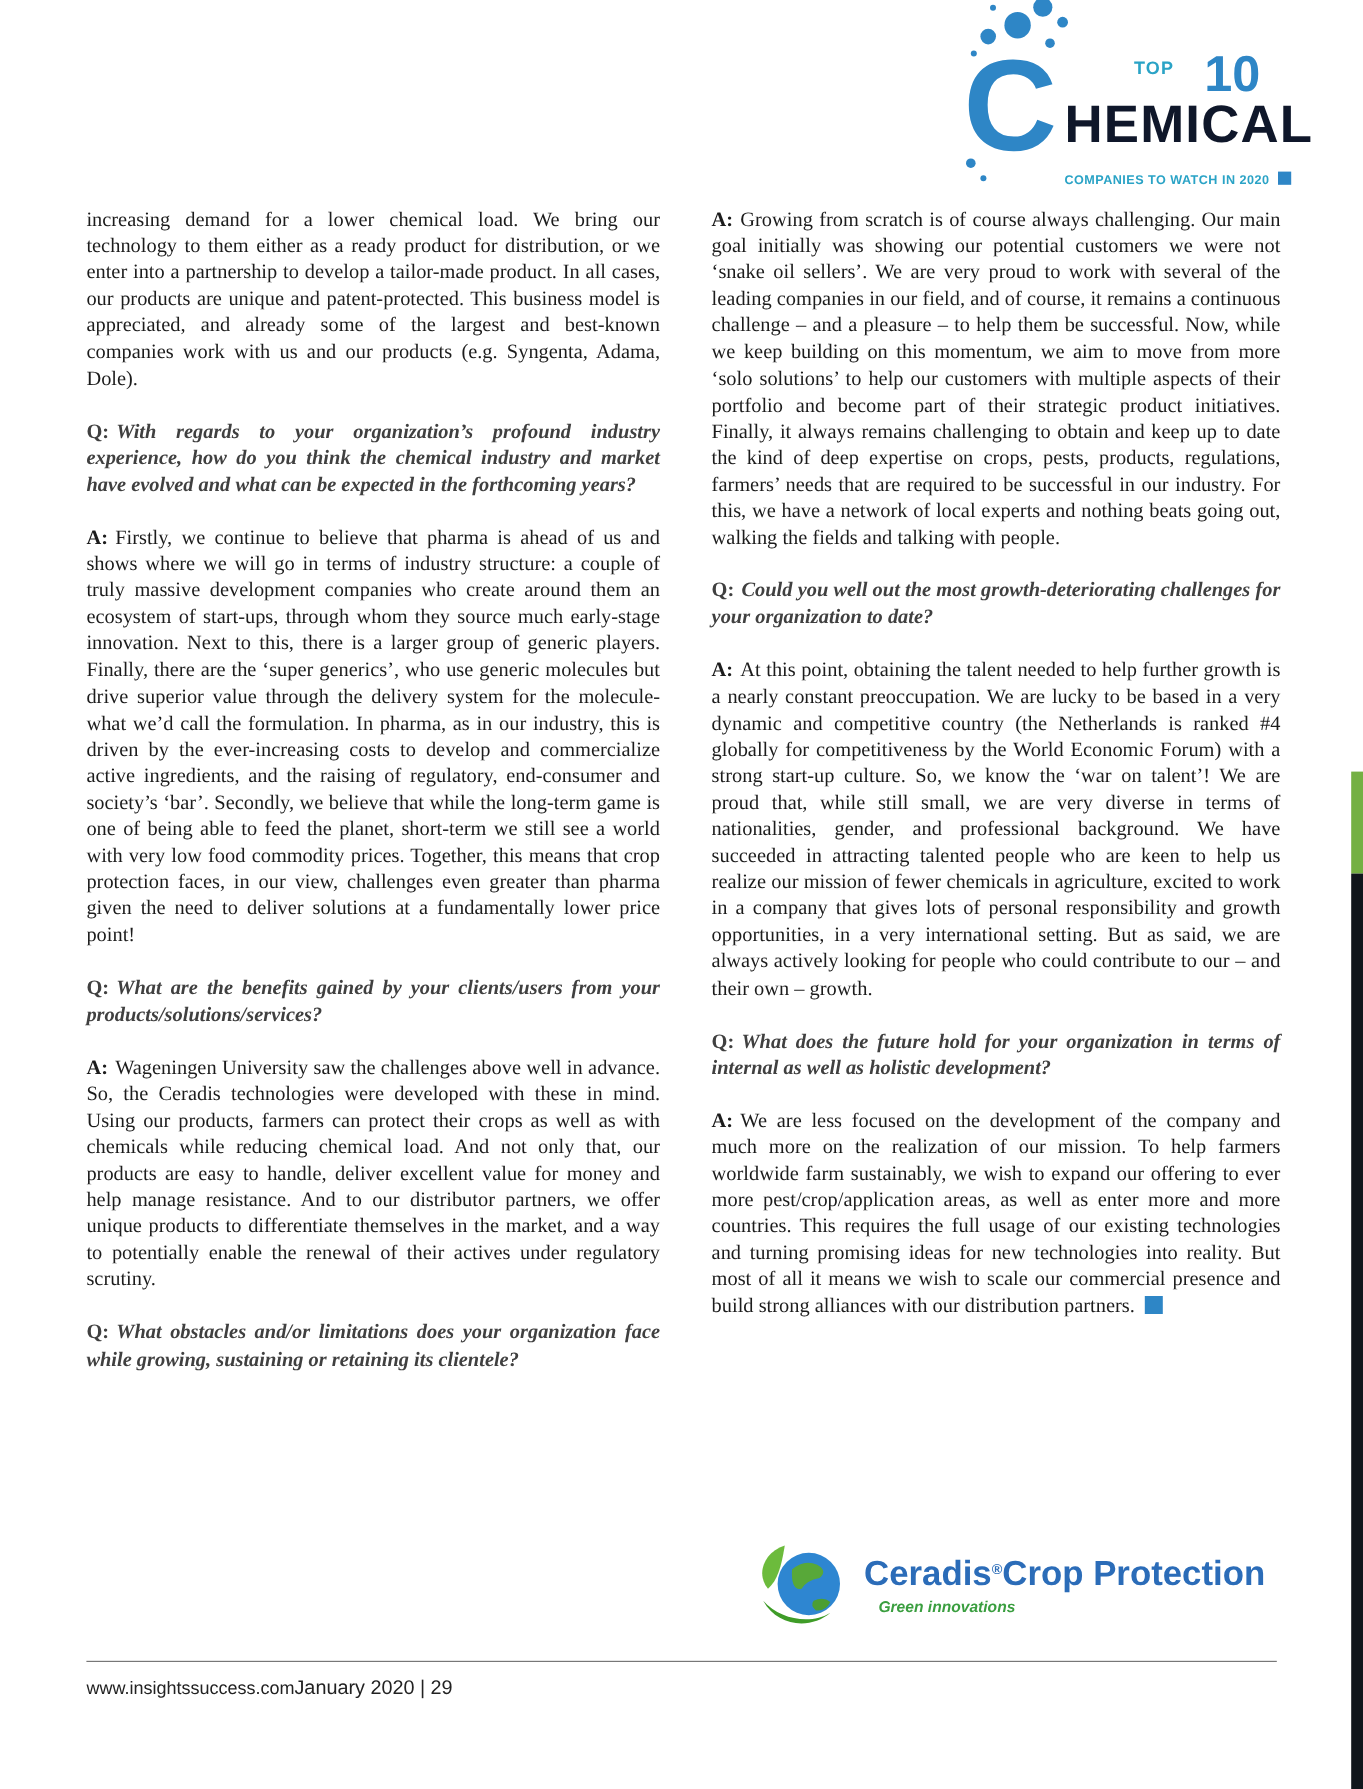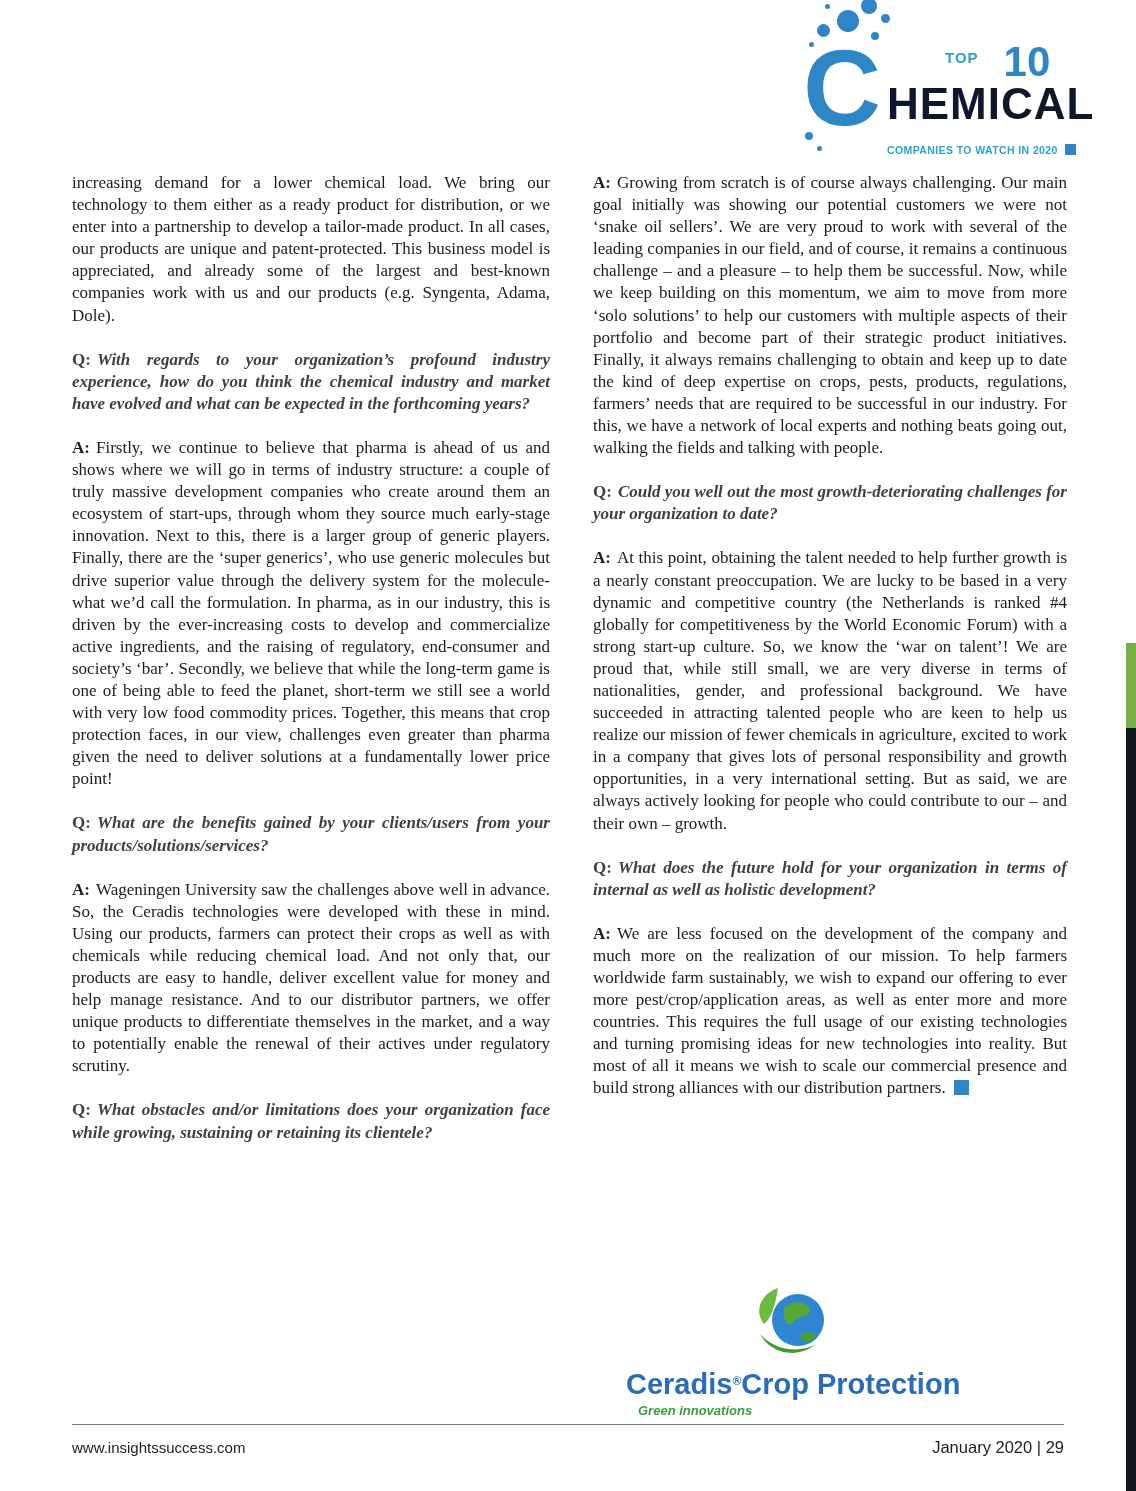--- a/index.html
+++ b/index.html
@@ -37,29 +37,29 @@
   .col-left{left:72px;width:478px;}
   .col-right{left:593px;width:474px;}
   .para{margin:0 0 22px 0;}
   .para .prefix{font-weight:bold;margin-right:6px;}
   .question{color:#404040;font-weight:bold;font-style:italic;}
   .question .prefix{font-style:normal;}
   .end-mark{display:inline-block;width:15px;height:15px;background:#2e86c6;margin-left:8px;vertical-align:-2px;}
 
   
   .ceradis{position:absolute;left:626px;top:1282px;display:flex;align-items:center;gap:8px;
-           font-family:"Liberation Sans",sans-serif;flex-direction:column;}
+           font-family:"Liberation Sans",sans-serif;}
   .ceradis-text{display:flex;flex-direction:column;}
   .ceradis-line{font-size:29px;font-weight:bold;color:#2b6cb8;white-space:nowrap;}
   .ceradis-line .reg{font-size:12px;vertical-align:9px;}
   .ceradis-tagline{font-size:13px;font-weight:bold;font-style:italic;color:#3a9e3f;margin-left:12px;margin-top:2px;}
 
   
-  .footer{position:absolute;left:72px;top:1424px;width:992px;border-top:1px solid #777;
-          padding-top:13px;display:flex;justify-content:space-between;align-items:baseline;
+  .footer{position:absolute;left:72px;top:1384px;width:992px;border-top:1px solid #777;
+          padding-top:13px;display:flex;align-items:baseline;
           font-family:"Liberation Sans",sans-serif;}
   .footer-left{font-size:15px;color:#222;}
   .footer-right{font-size:16.5px;color:#222;}
 </style>
 </head>
 <body>
 
 <div class="page">
 
   <div class="edge-green"></div>

